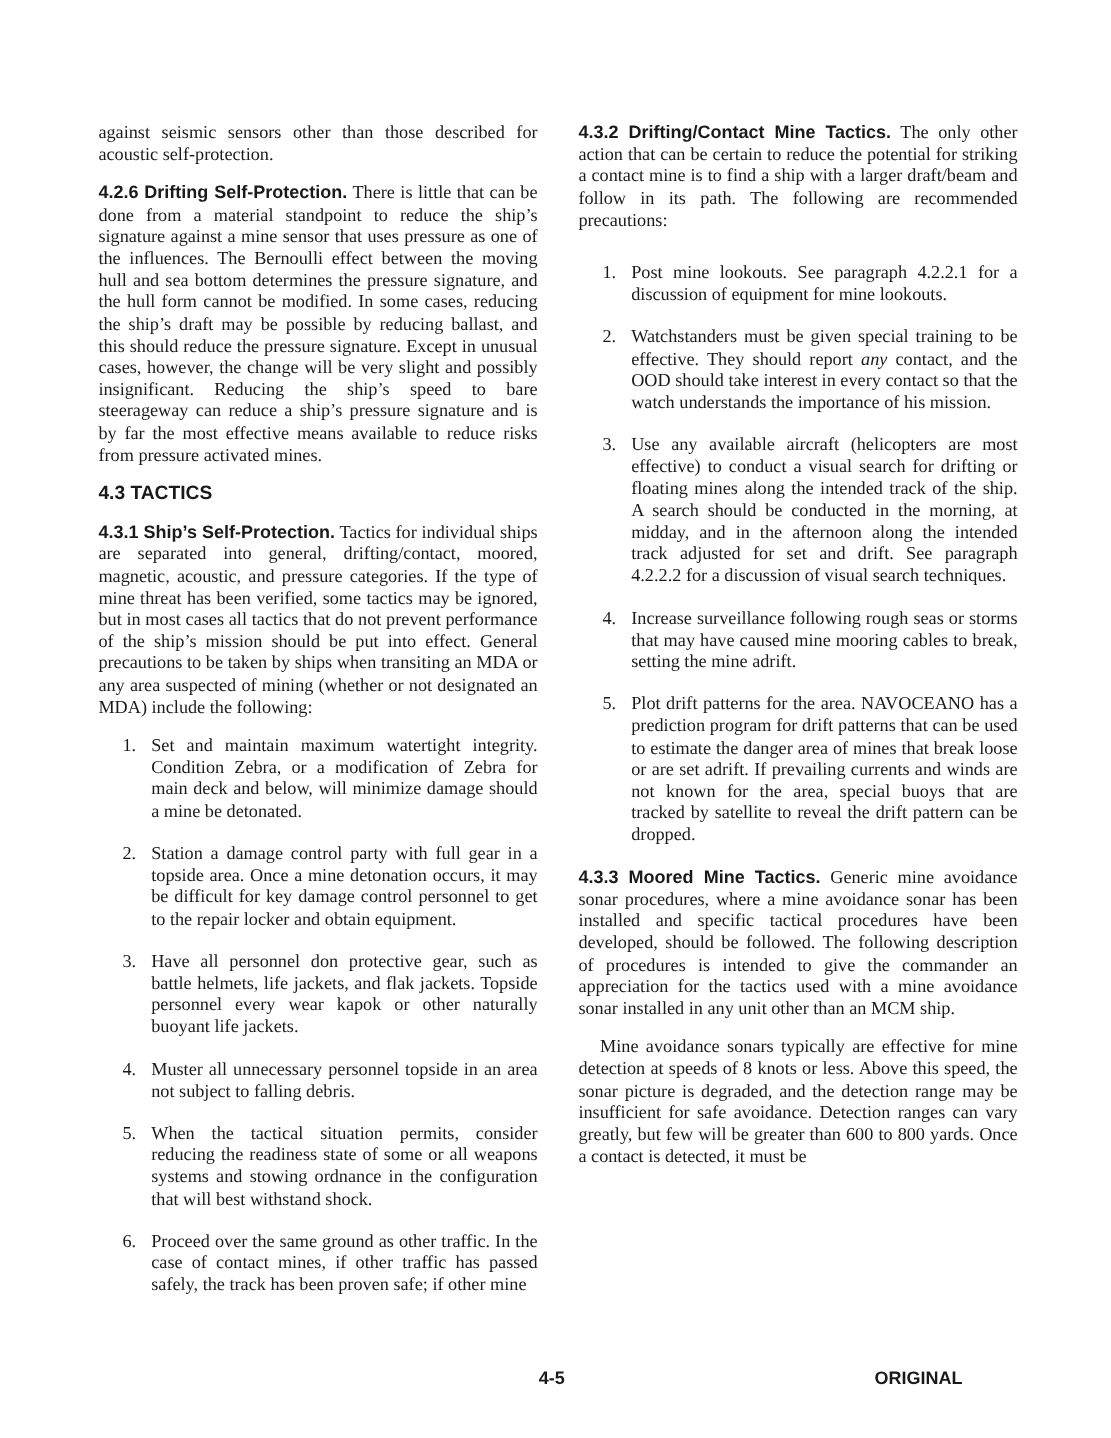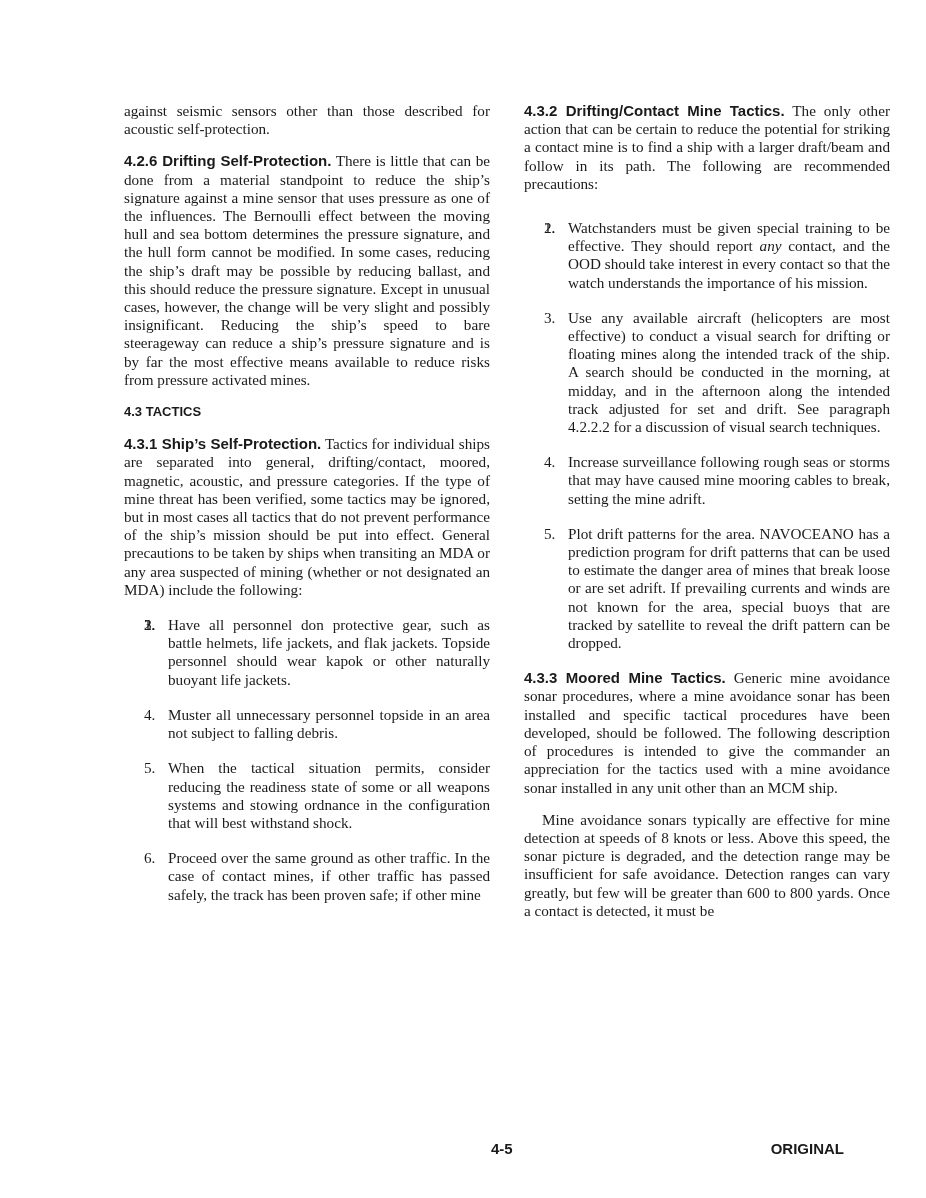--- a/index.html
+++ b/index.html
@@ -1,24 +1,24 @@
 <!DOCTYPE html>
 <html><head>
   <meta charset="utf-8">
   <style>
     html, body { margin: 0; padding: 0; background: #ffffff; }
     body { width: 926px; height: 1198px; position: relative; overflow: hidden; color: #1a1a1a; }
-    .page { position: absolute; left: 0; top: 0; width: 884px; height: 1198px; margin-left: 42px; }
+    .page { position: absolute; left: 0; top: 0; width: 884px; height: 1198px; }
     .col { position: absolute; top: 102px; width: 366px; font-family: "Liberation Serif", serif; font-size: 15.2px; line-height: 18.2px; }
     .col-left { left: 82px; }
     .col-right { left: 482px; }
     p { margin: 0; text-align: justify; hyphens: manual; }
     .para { margin-bottom: 14px; }
     .h-inline { font-family: "Liberation Sans", sans-serif; font-weight: bold; font-size: 15px; }
-    .section-head { font-family: "Liberation Sans", sans-serif; font-weight: bold; font-size: 13px; margin: 4px 0 14px 0; }
+    .section-head { font-family: "Liberation Sans", sans-serif; font-weight: bold; font-size: 16px; margin: 4px 0 14px 0; }
     ol.list { list-style: none; margin: 0 0 14px 0; padding: 0; }
     ol.list li { position: relative; padding-left: 44px; margin-bottom: 17px; text-align: justify; }
     ol.list li .num { position: absolute; left: 20px; top: 0; }
     .indent { text-indent: 18px; }
     .cont { padding-left: 44px; }
     .footer { position: absolute; top: 1140px; font-family: "Liberation Sans", sans-serif; font-weight: bold; font-size: 15px; }
     .footer-page { left: 449px; }
     .footer-status { right: 82px; }
     em { font-style: italic; }
   </style>
@@ -36,38 +36,38 @@
     </p>
 
     <div class="section-head">4.3 TACTICS</div>
 
     <p class="para">
       <span class="h-inline">4.3.1 Ship’s Self-Protection.</span>
       <span>Tactics for individual ships are separated into general, drifting/contact, moored, magnetic, acoustic, and pressure categories. If the type of mine threat has been verified, some tactics may be ignored, but in most cases all tactics that do not prevent performance of the ship’s mission should be put into effect. General precautions to be taken by ships when transiting an MDA or any area suspected of mining (whether or not designated an MDA) include the following:</span>
     </p>
 
     <ol class="list">
-      <li><span class="num">1.</span></li>
-      <li><span class="num">2.</span></li>
-      <li><span class="num">3.</span><span>Have all personnel don protective gear, such as battle helmets, life jackets, and flak jackets. Topside personnel should wear kapok or other naturally buoyant life jackets.</span></li>
+      <li><span class="num">1.</span><span>Set and maintain maximum watertight integrity. Condition Zebra, or a modification of Zebra for main deck and below, will minimize damage should a mine be detonated.</span></li>
+      <li><span class="num">2.</span><span>Station a damage control party with full gear in a topside area. Once a mine detonation occurs, it may be difficult for key damage control personnel to get to the repair locker and obtain equipment.</span></li>
+      <li><span class="num">3.</span><span>Have all personnel don protective gear, such as battle helmets, life jackets, and flak jackets. Topside personnel every wear kapok or other naturally buoyant life jackets.</span></li>
       <li><span class="num">4.</span><span>Muster all unnecessary personnel topside in an area not subject to falling debris.</span></li>
       <li><span class="num">5.</span><span>When the tactical situation permits, consider reducing the readiness state of some or all weapons systems and stowing ordnance in the configuration that will best withstand shock.</span></li>
       <li><span class="num">6.</span><span>Proceed over the same ground as other traffic. In the case of contact mines, if other traffic has passed safely, the track has been proven safe; if other mine</span></li>
     </ol>
   </div>
 
   <div class="col col-right">
 
     <p class="para">
       <span class="h-inline">4.3.2 Drifting/Contact Mine Tactics.</span>
       <span>The only other action that can be certain to reduce the potential for striking a contact mine is to find a ship with a larger draft/beam and follow in its path. The following are recommended precautions:</span>
     </p>
 
     <ol class="list" style="margin-top:26px;">
-      <li><span class="num">1.</span></li>
+      <li><span class="num">1.</span><span>Post mine lookouts. See paragraph 4.2.2.1 for a discussion of equipment for mine lookouts.</span></li>
       <li><span class="num">2.</span><span>Watchstanders must be given special training to be effective. They should report </span><em>any</em><span> contact, and the OOD should take interest in every contact so that the watch understands the importance of his mission.</span></li>
       <li><span class="num">3.</span><span>Use any available aircraft (helicopters are most effective) to conduct a visual search for drifting or floating mines along the intended track of the ship. A search should be conducted in the morning, at midday, and in the afternoon along the intended track adjusted for set and drift. See paragraph 4.2.2.2 for a discussion of visual search techniques.</span></li>
       <li><span class="num">4.</span><span>Increase surveillance following rough seas or storms that may have caused mine mooring cables to break, setting the mine adrift.</span></li>
       <li><span class="num">5.</span><span>Plot drift patterns for the area. NAVOCEANO has a prediction program for drift patterns that can be used to estimate the danger area of mines that break loose or are set adrift. If prevailing currents and winds are not known for the area, special buoys that are tracked by satellite to reveal the drift pattern can be dropped.</span></li>
     </ol>
 
     <p class="para">
       <span class="h-inline">4.3.3 Moored Mine Tactics.</span>
       <span>Generic mine avoidance sonar procedures, where a mine avoidance sonar has been installed and specific tactical procedures have been developed, should be followed. The following description of procedures is intended to give the commander an appreciation for the tactics used with a mine avoidance sonar installed in any unit other than an MCM ship.</span>
     </p>

